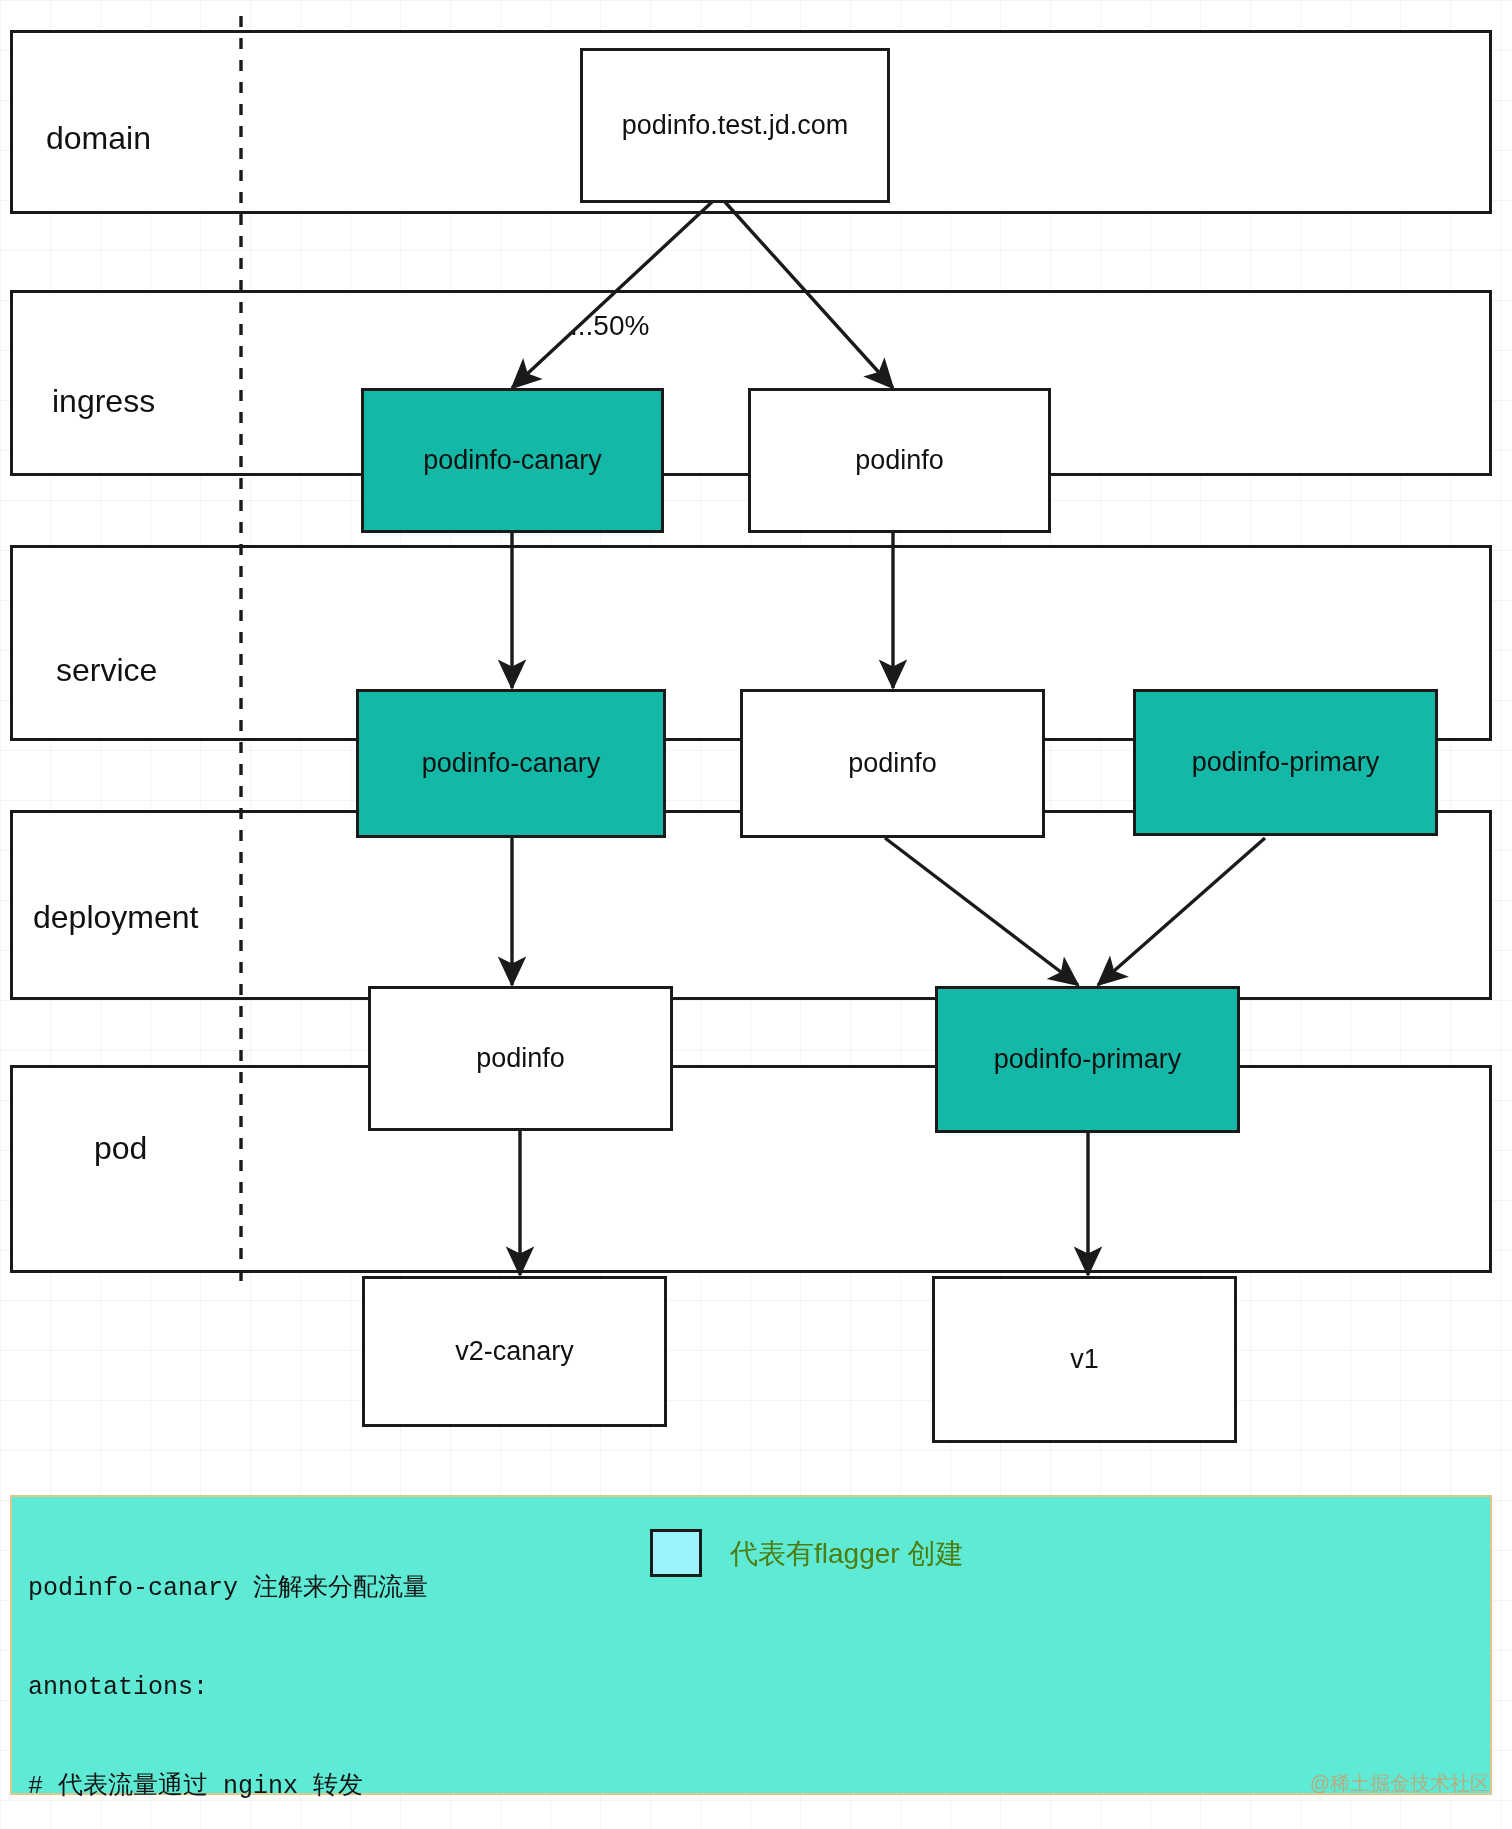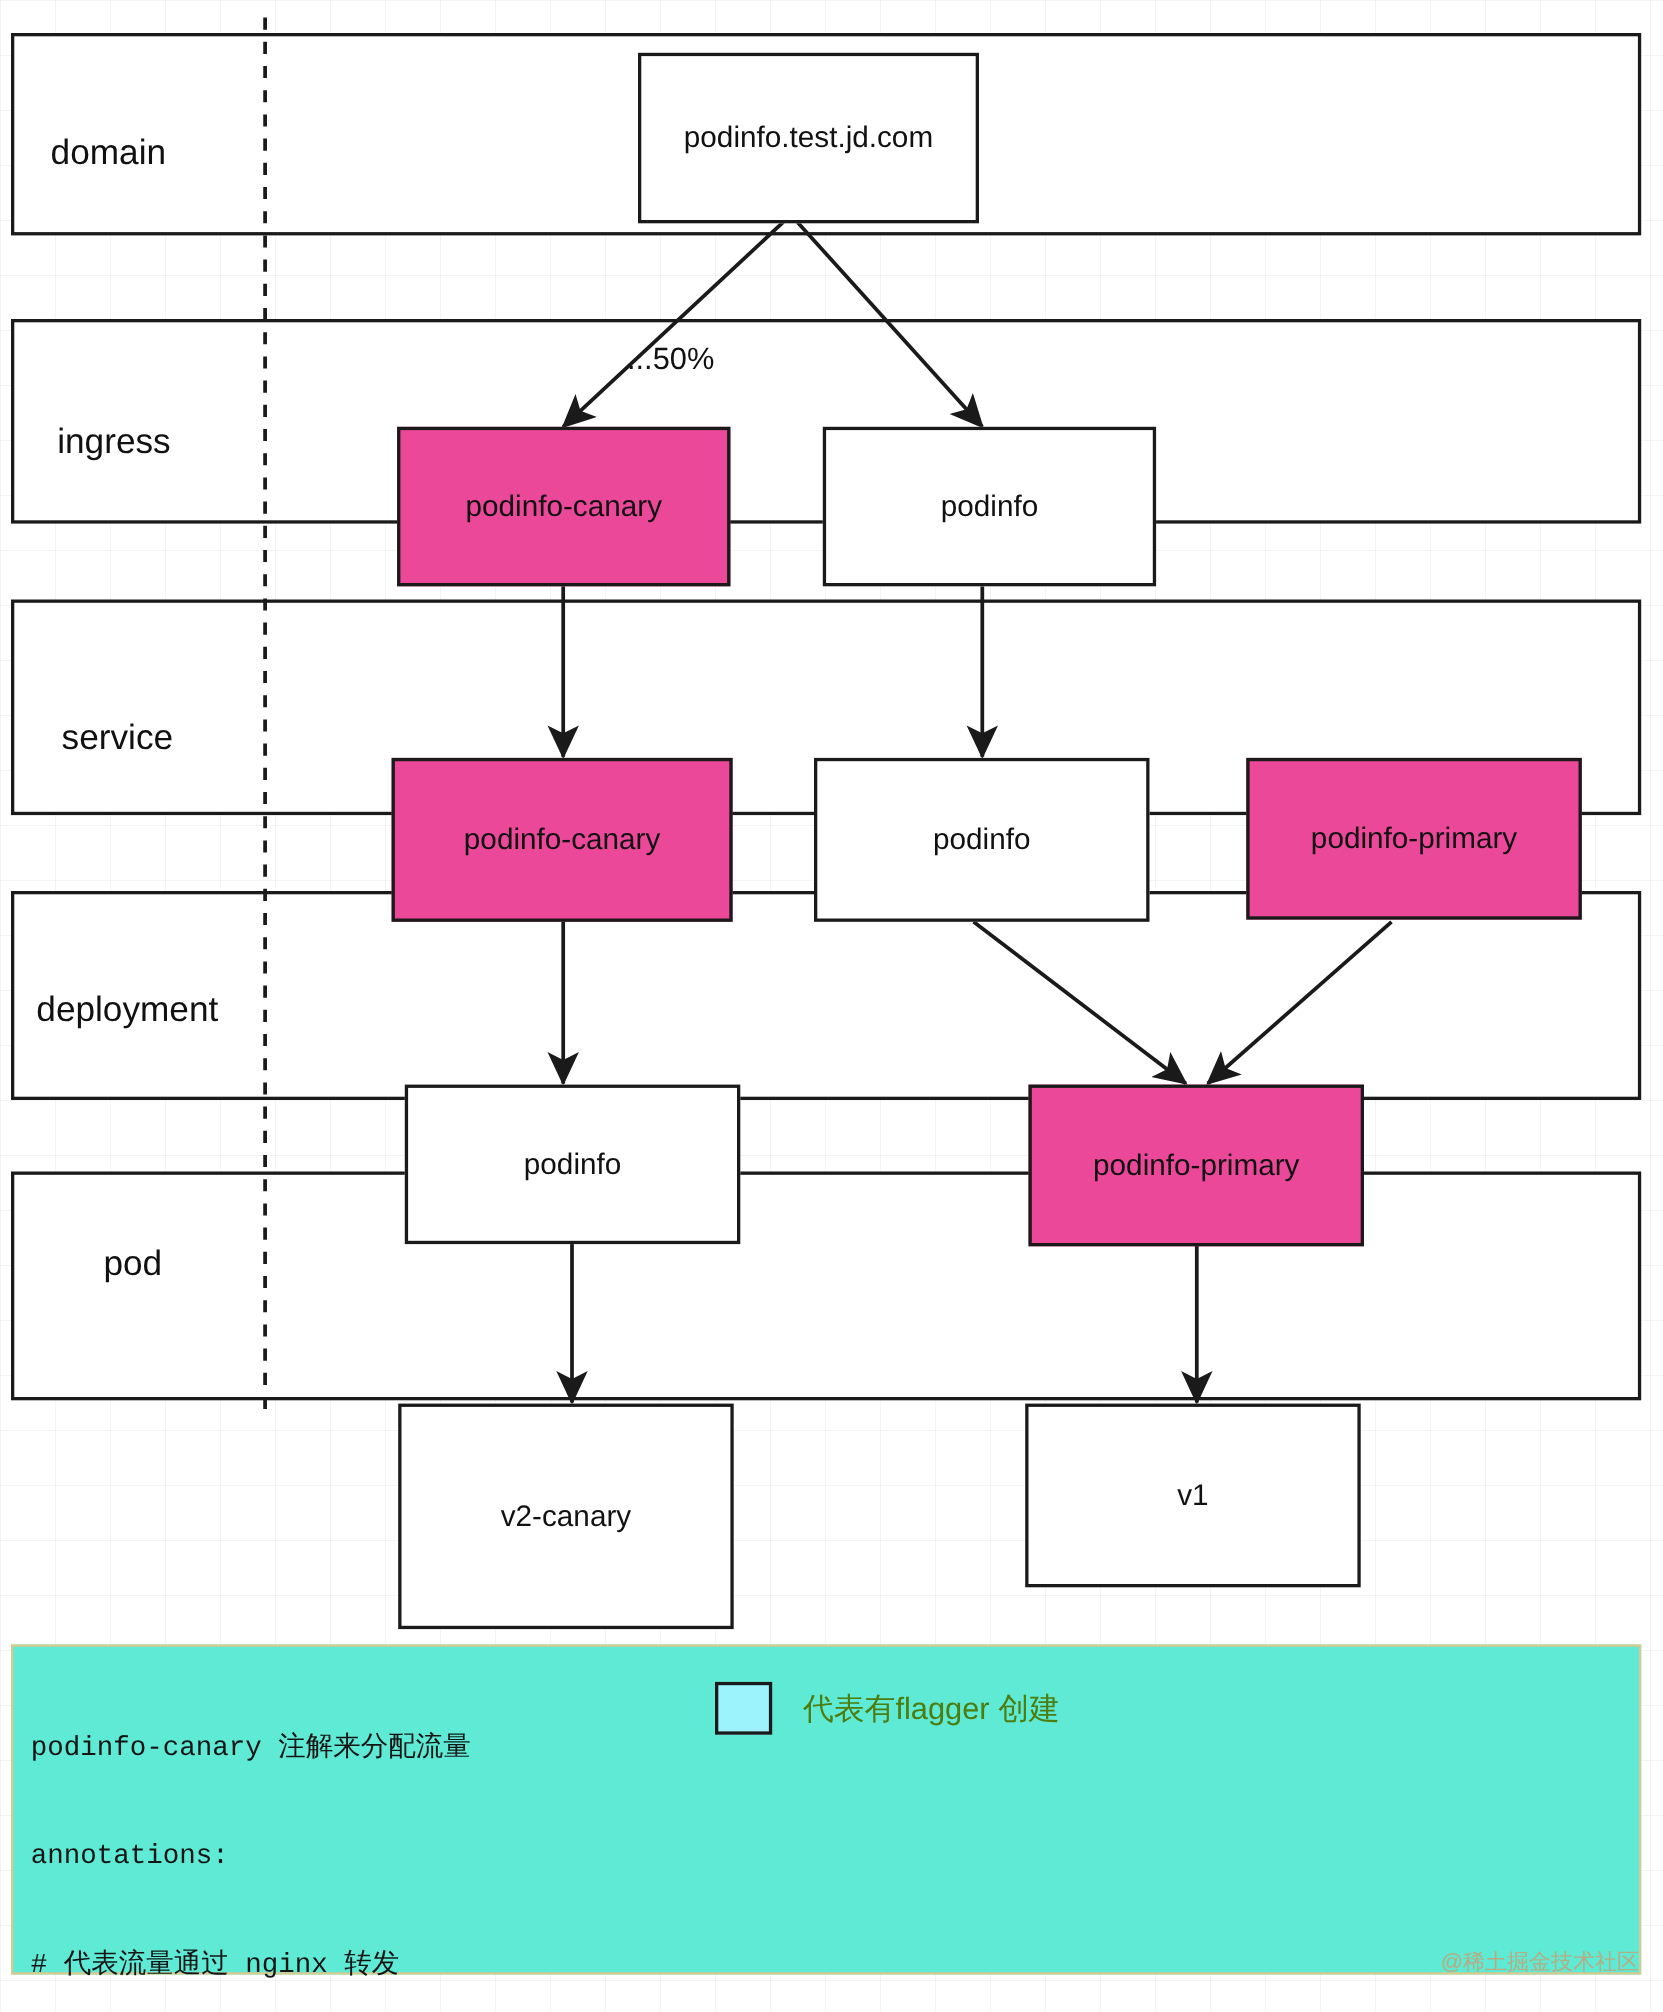--- a/index.html
+++ b/index.html
@@ -37,21 +37,21 @@
   .node{
     position:absolute;
     border:3px solid #1a1a1a;
     background:#ffffff;
     box-sizing:border-box;
     display:flex;align-items:center;justify-content:center;
     font-size:27px;color:#111111;
     z-index:5;
     white-space:nowrap;
   }
-  .node.cyan{background:#ec4899;}
+  .node.cyan{background:#14b8a6;}
 
   svg.edges{position:absolute;left:0;top:0;width:1512px;height:1829px;z-index:4;overflow:visible;}
   .edge{stroke:#1a1a1a;stroke-width:3.4;fill:none;}
   .divider{stroke:#1a1a1a;stroke-width:3.4;stroke-dasharray:11 11;fill:none;}
 
   .edge-label{
     position:absolute;font-size:28px;color:#111;z-index:7;white-space:nowrap;margin-top:28px;
   }
 
   
@@ -140,21 +140,21 @@
   <div class="node cyan" style="left:356px;top:689px;width:310px;height:149px;">podinfo-canary</div>
 
   <div class="node" style="left:740px;top:689px;width:305px;height:149px;">podinfo</div>
 
   <div class="node cyan" style="left:1133px;top:689px;width:305px;height:147px;">podinfo-primary</div>
 
   <div class="node" style="left:368px;top:986px;width:305px;height:145px;">podinfo</div>
 
   <div class="node cyan" style="left:935px;top:986px;width:305px;height:147px;">podinfo-primary</div>
 
-  <div class="node" style="left:362px;top:1276px;width:305px;height:205px;">v2-canary</div>
+  <div class="node" style="left:362px;top:1276px;width:305px;height:151px;">v2-canary</div>
 
   <div class="node" style="left:932px;top:1276px;width:305px;height:167px;">v1</div>
 
   <div class="annot">
     <div class="annot-text">
       <div>podinfo-canary 注解来分配流量</div>
       <div>annotations:</div>
       <div># 代表流量通过 nginx 转发</div>
       
       

